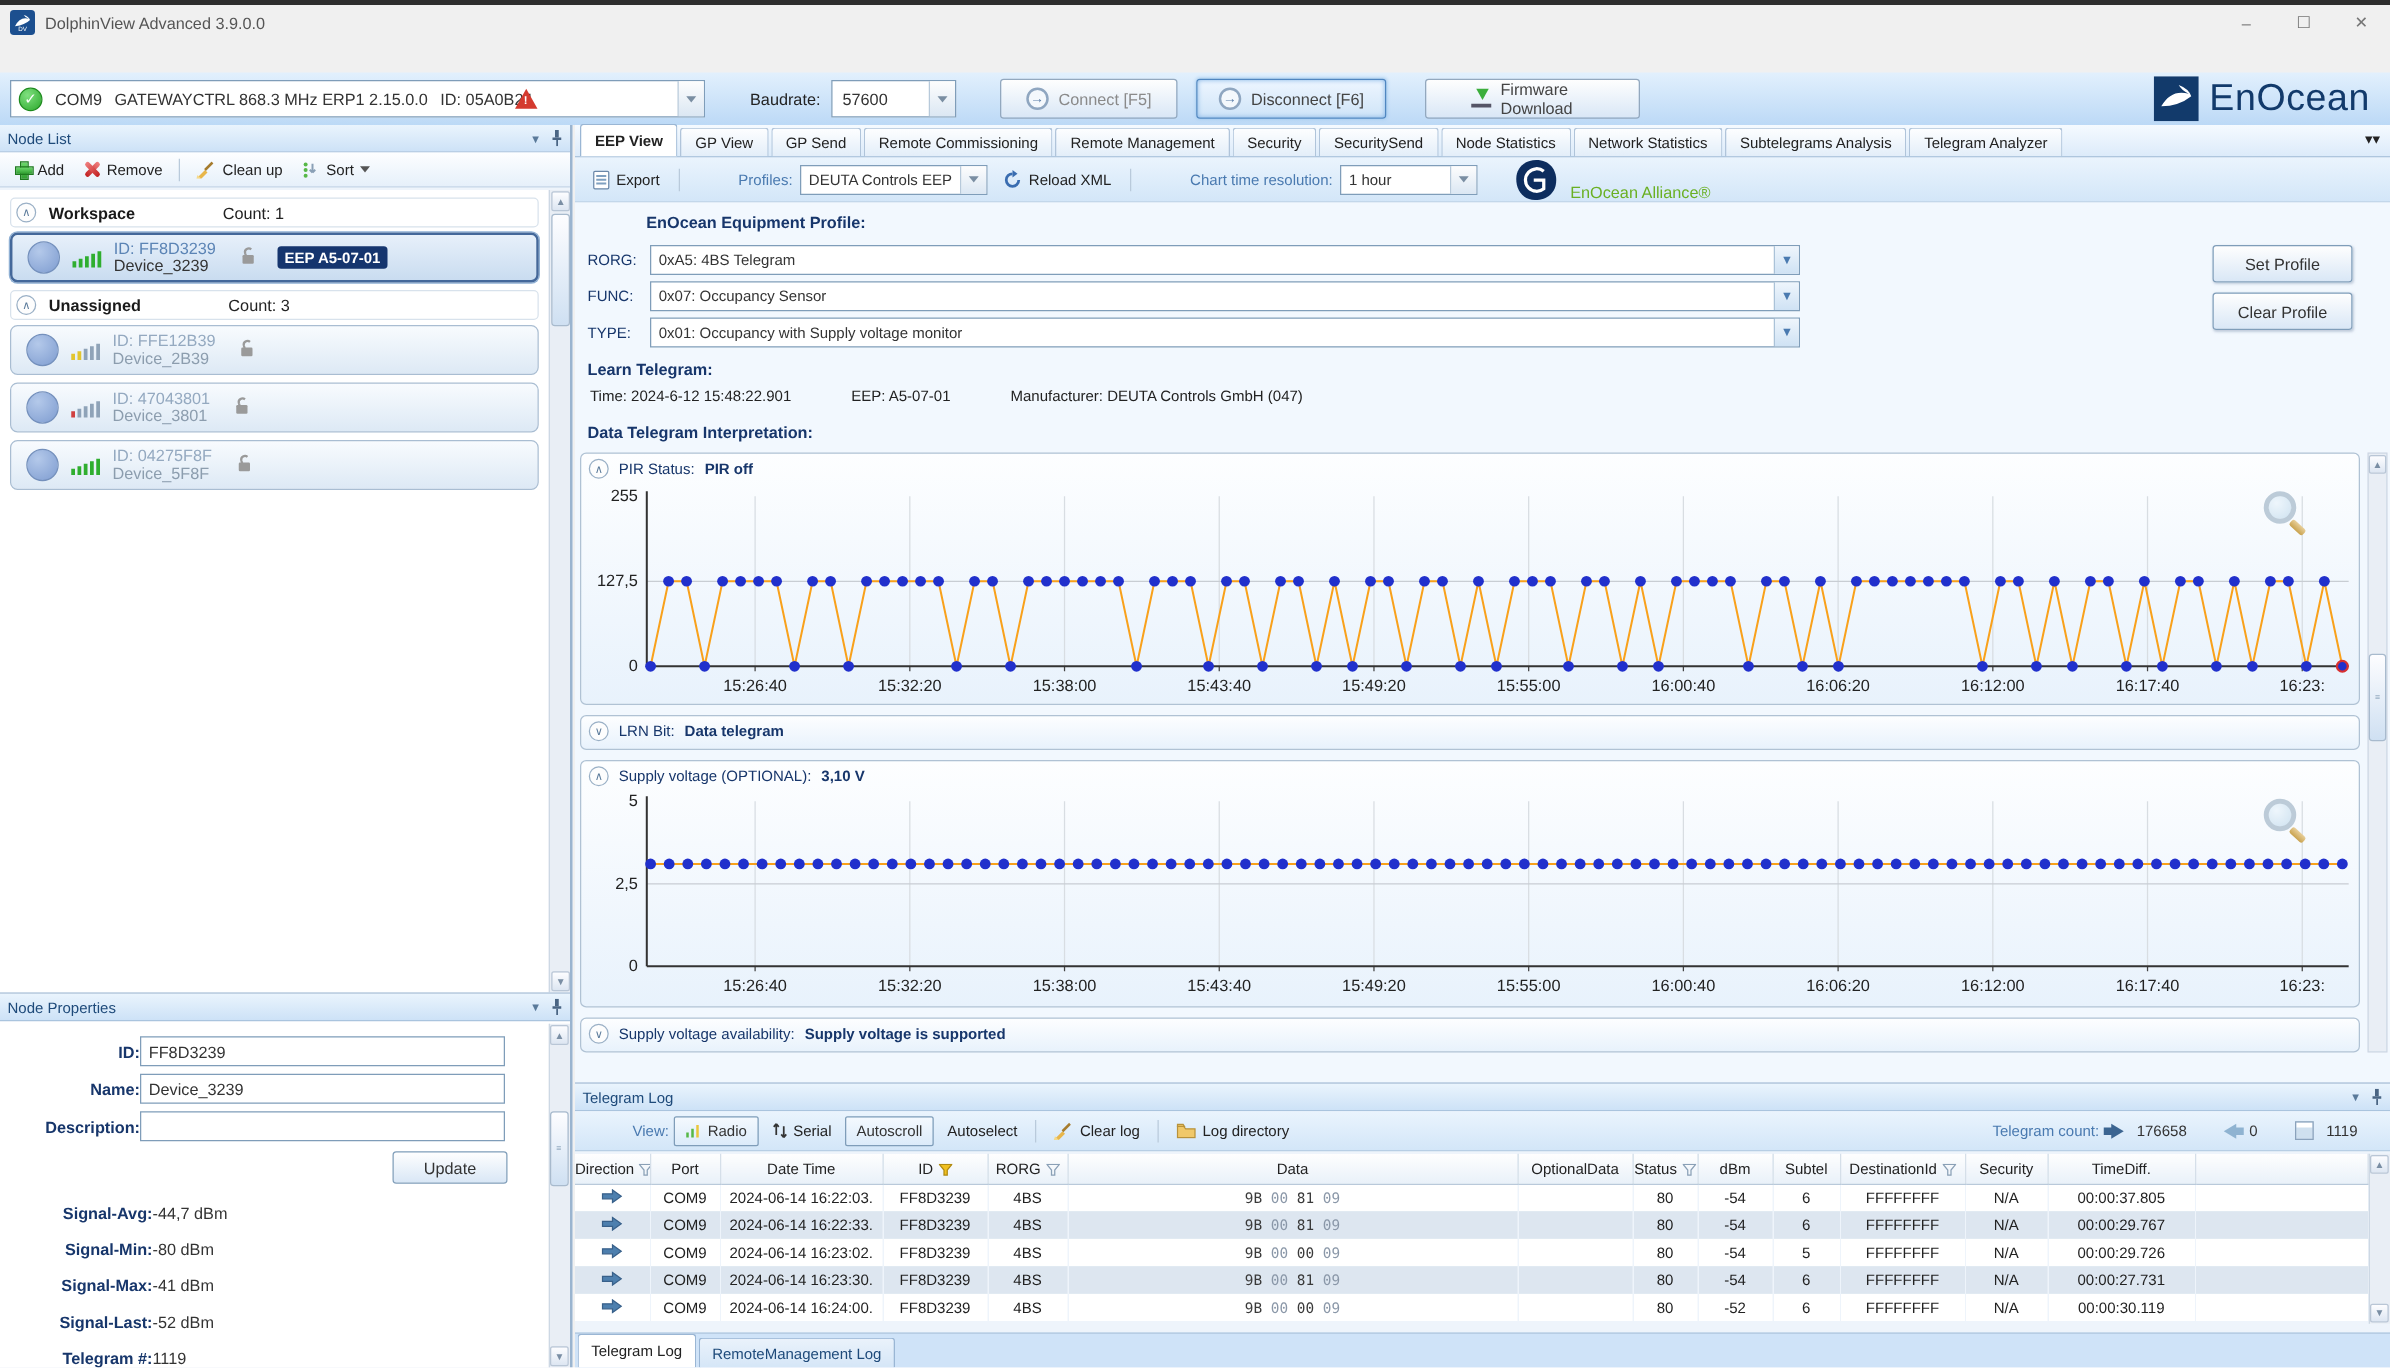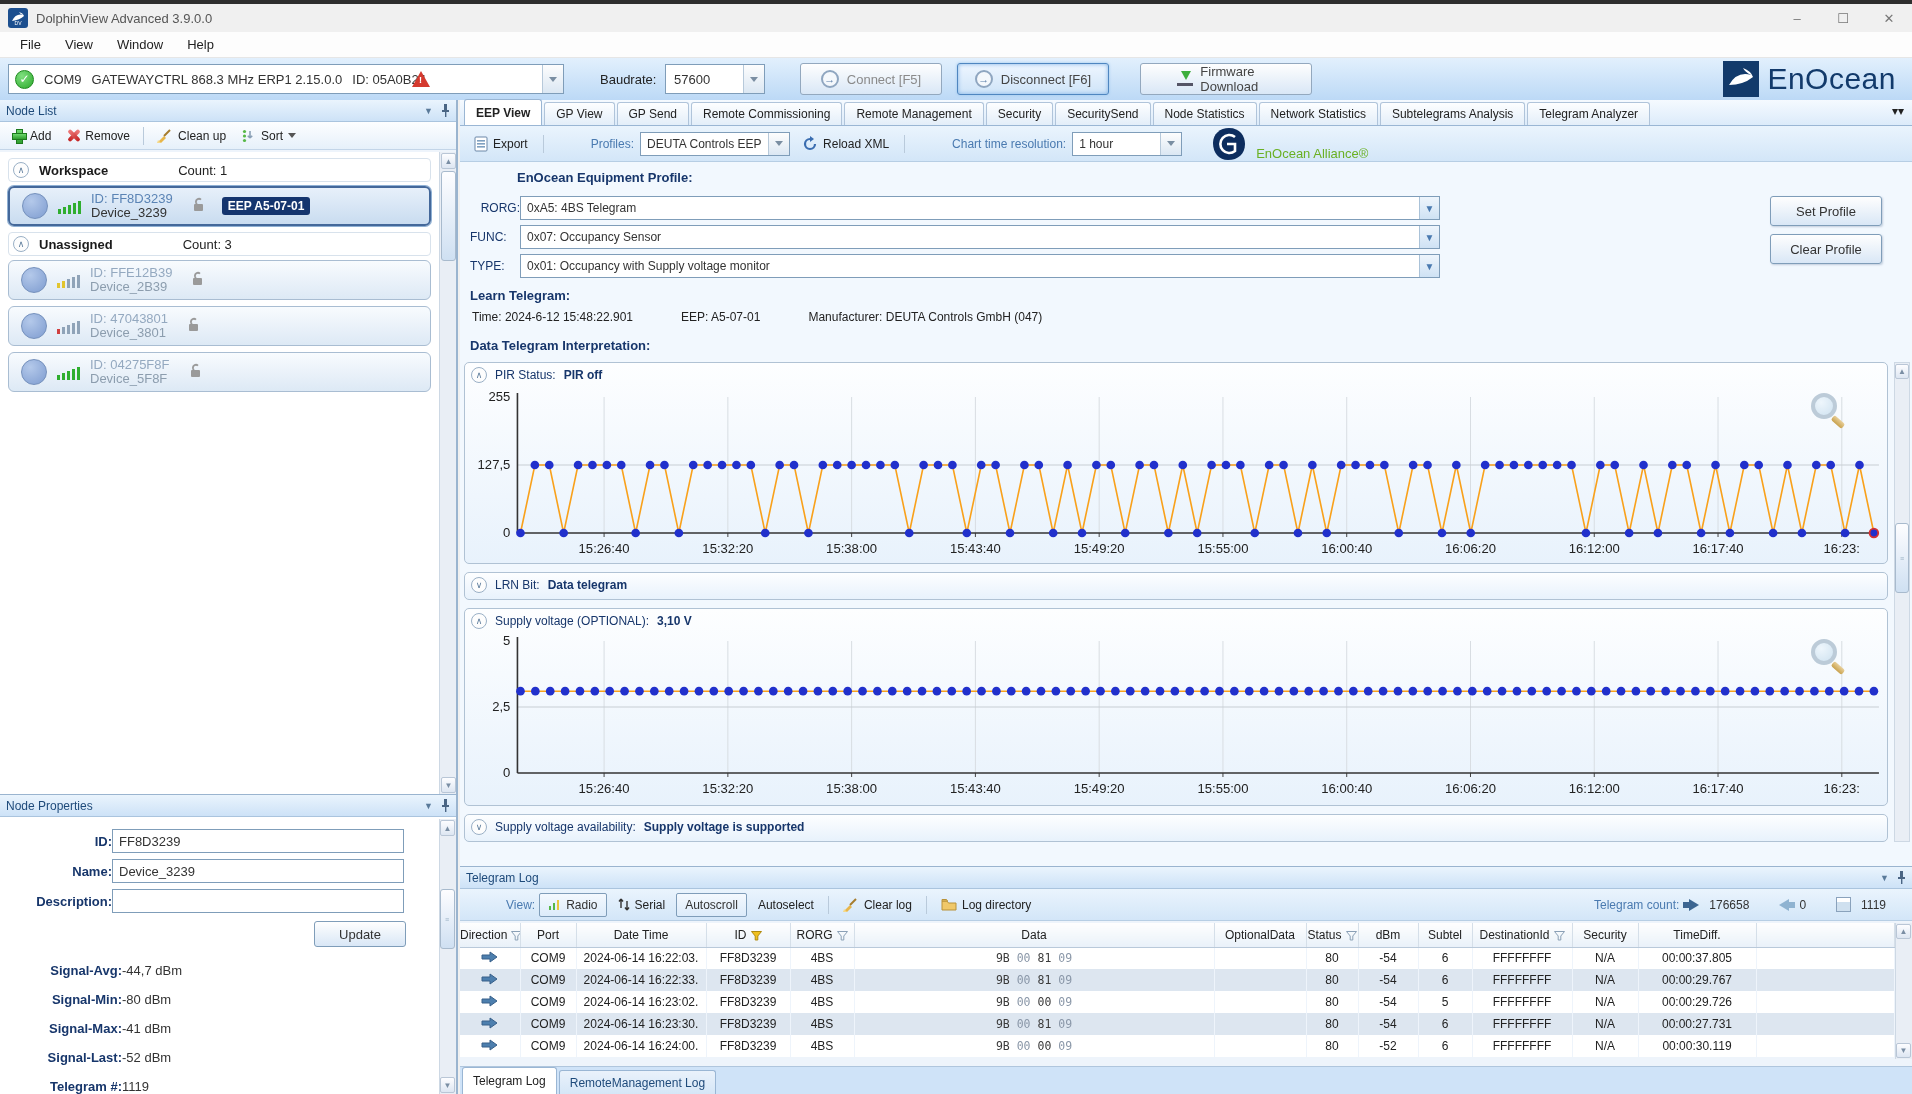--- a/index.html
+++ b/index.html
@@ -147,26 +147,20 @@
         </svg>
     </span>
     <span class="title-text">DolphinView Advanced 3.9.0.0</span>
     <div class="win-controls">
       <span class="win-btn">–</span>
       <span class="win-btn">☐</span>
       <span class="win-btn">✕</span>
     </div>
   </div>
 
-  <div class="menubar" id="menubar">
-      <span class="menu-item">File</span>
-      <span class="menu-item">View</span>
-      <span class="menu-item">Window</span>
-      <span class="menu-item">Help</span>
-    </div>
 
   <div class="connbar">
     <div class="port-combo">
       <span class="cir-green">✓</span>
       <span>COM9</span>
       <span>GATEWAYCTRL 868.3 MHz ERP1 2.15.0.0</span>
       <span class="port-id-wrap">
         <span>ID: 05A0B24</span>
         <span class="warn-tri">
             <i>!</i>
@@ -448,21 +442,21 @@
             <path d="M17 1 C28 1 33 9 33 17 C33 27 26 33 16 33 C7 33 1 26 1 16 C1 7 8 1 17 1 Z" fill="#0d2d5e"></path>
             <path d="M23 10 A9 9 0 1 0 23 24 L23 17 L15 17" fill="none" stroke="#fff" stroke-width="2.6"></path>
           </svg>
         <span class="alliance-text">EnOcean Alliance®</span>
       </div>
     </div>
 
     <div class="eep-content">
       <div class="sec-heading" style="position:absolute;top:8px;left:10px;padding-left:47px;">EnOcean Equipment Profile:</div>
       <div id="profRows">
-          <div class="prof-row" style="top: 34px; text-align: right;">
+          <div class="prof-row" style="top: 34px;">
             <span class="prof-label">RORG:</span>
             <span class="prof-select">
               <span>0xA5: 4BS Telegram</span>
               <span class="dd2">▼</span>
             </span>
           </div>
           <div class="prof-row" style="top: 63px;">
             <span class="prof-label">FUNC:</span>
             <span class="prof-select">
               <span>0x07: Occupancy Sensor</span>

